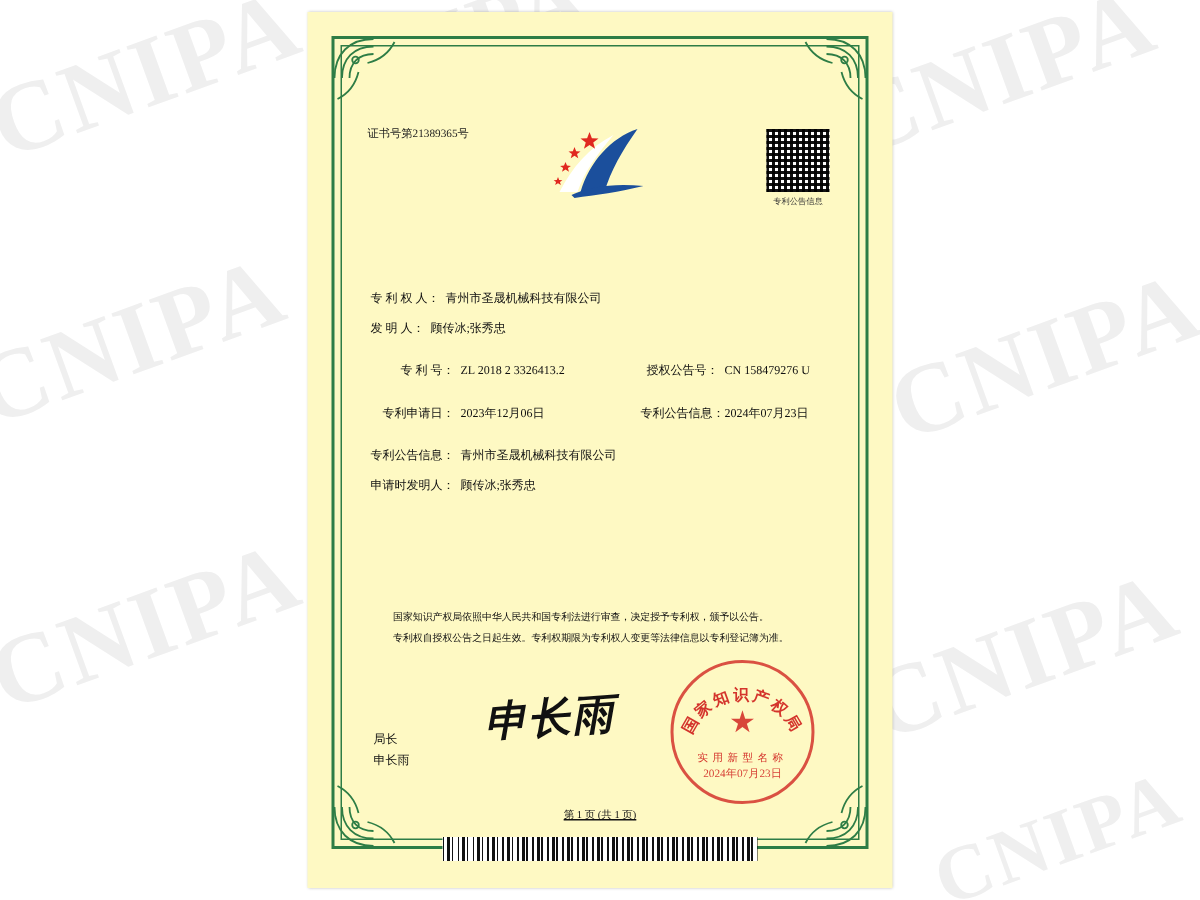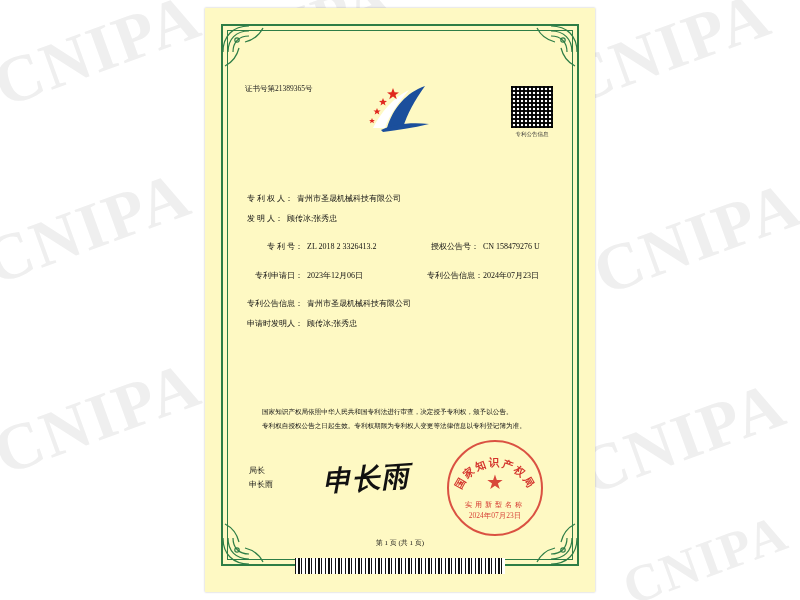--- a/index.html
+++ b/index.html
@@ -161,21 +161,21 @@
     font-family: "Liberation Serif", serif;
     text-align: justify;
     text-indent: 13px;
   }
   .para p { margin: 0 0 2px 0; }
 
   
   .sign-label {
     position: absolute;
     left: 44px;
-    top: 456px;
+    top: 478px;
     font-size: 8px;
     line-height: 14px;
     font-family: Liberation Serif, serif;
     color: #111;
   }
   .sign-script {
     position: absolute;
     left: 118px;
     top: 452px;
     font-size: 28px;
@@ -245,20 +245,21 @@
 
   
   .page-no {
     position: absolute;
     left: 0; right: 0;
     bottom: 44px;
     text-align: center;
     font-size: 7px;
     font-family: "Liberation Serif", serif;
     color: #111;
+    text-decoration: underline;
   }
   .barcode {
     position: absolute;
     left: 90px;
     right: 90px;
     bottom: 18px;
     height: 16px;
     background:
       repeating-linear-gradient(90deg,
         #111 0 1px, #fff 1px 3px, #111 3px 5px, #fff 5px 6px,

